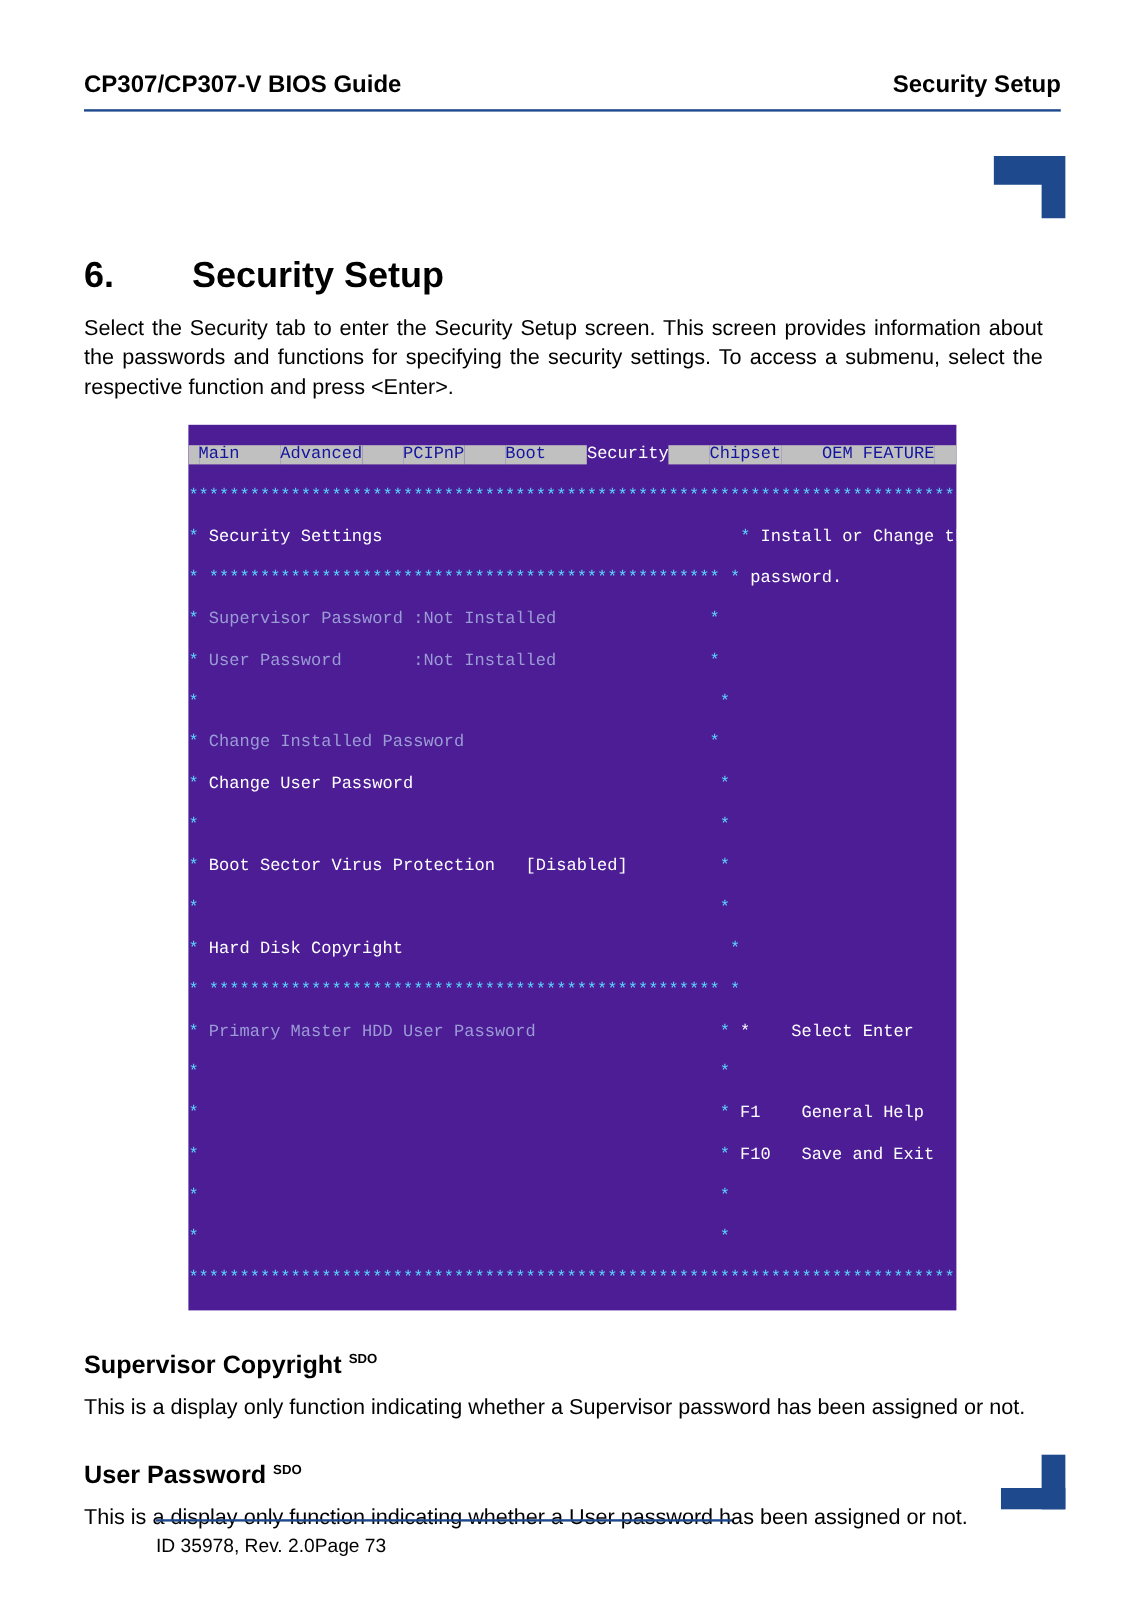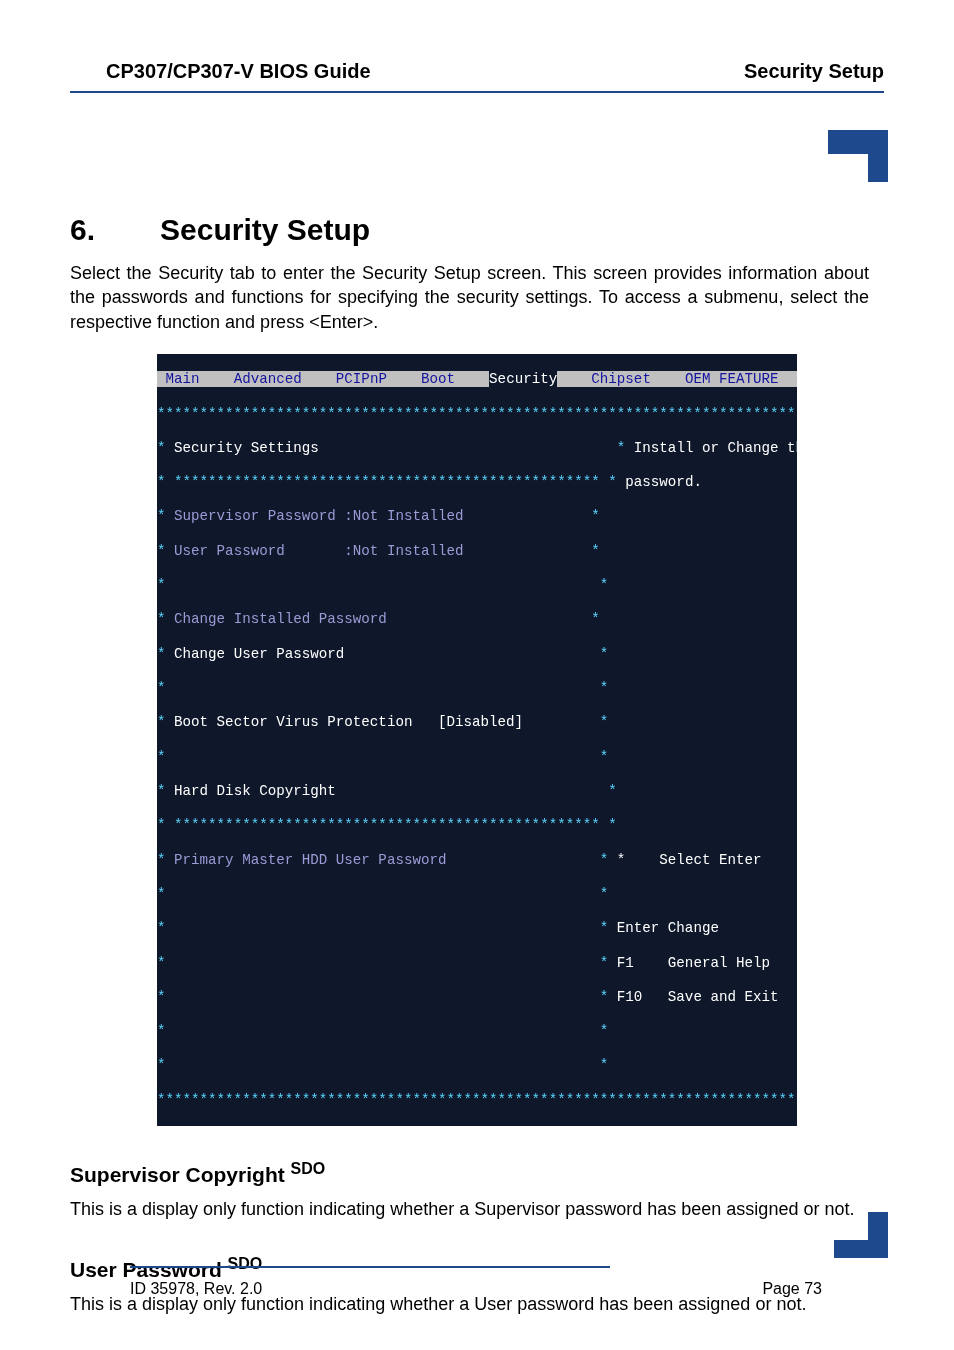--- a/index.html
+++ b/index.html
@@ -19,21 +19,20 @@
     width: 100%;
     height: 100%;
     position: relative;
   }
 
   .header-row {
     display: flex;
     justify-content: space-between;
     align-items: center;
     padding-bottom: 6px;
-    margin-left: 36px;
   }
   .hdr-left, .hdr-right {
     font-weight: bold;
     font-size: 20px;
   }
   .hr-blue {
     height: 2px;
     background: #1e4a8d;
     margin-top: 2px;
   }
@@ -62,40 +61,40 @@
 
   .bios-wrap {
     display: flex;
     justify-content: center;
     margin: 20px 0 30px 0;
   }
   .bios {
     font-family: "Courier New", monospace;
     font-size: 14.2px;
     line-height: 1.22;
-    background: #0f172a;
+    background: #4c1d95;
     color: #ffffff;
     width: 640px;
     box-sizing: border-box;
     padding: 0;
     white-space: pre;
     overflow: hidden;
   }
   .bios-row { display:block; height: 17px;}
   .invert { background: #c0c0c0; color: #1414a0; }
   .cyan   { color: #5bd7ff; }
   .gray   { color: #9b9bd6; }
   .white  { color: #ffffff; }
 
   h2.sub {
     font-size: 21px;
     font-weight: bold;
     margin: 34px 0 10px 0;
   }
-  h2.sub .sup { font-size: 16px; vertical-align: super; font-weight: bold; }
+  h2.sub .sup { font-size: 11px; vertical-align: super; font-weight: bold; }
 
   .bottom-corner {
     position: absolute;
     right: 66px;
     bottom: 92px;
     width: 54px;
     height: 46px;
   }
   .bottom-corner svg { width:100%; height:100%; display:block; }
 
@@ -106,21 +105,20 @@
     height: 2px;
     width: 480px;
     background: #1e4a8d;
   }
   .footer-row {
     position: absolute;
     left: 130px;
     right: 132px;
     bottom: 52px;
     display: flex;
-    justify-content: space-between;
     font-size: 16px;
   }
 </style>
 </head>
 <body>
 
 <div class="page">
 
   <div class="header-row">
     <span class="hdr-left">CP307/CP307-V BIOS Guide</span>
@@ -151,21 +149,20 @@
 <span class="bios-row"><span class="cyan">*                                                   *                         *</span></span>
 <span class="bios-row"><span class="cyan">* </span><span class="gray">Change Installed Password</span><span>                        </span><span class="cyan">*                         *</span></span>
 <span class="bios-row"><span class="cyan">* </span><span class="white">Change User Password</span><span>                              </span><span class="cyan">*                         *</span></span>
 <span class="bios-row"><span class="cyan">*                                                   *                         *</span></span>
 <span class="bios-row"><span class="cyan">* </span><span class="white">Boot Sector Virus Protection</span><span>   </span><span class="white">[Disabled]</span><span>         </span><span class="cyan">*                         *</span></span>
 <span class="bios-row"><span class="cyan">*                                                   *                         *</span></span>
 <span class="bios-row"><span class="cyan">* </span><span class="white">Hard Disk Copyright</span><span>                                </span><span class="cyan">*                         *</span></span>
 <span class="bios-row"><span class="cyan">* </span><span class="cyan">**************************************************</span><span class="cyan"> *                         *</span></span>
 <span class="bios-row"><span class="cyan">* </span><span class="gray">Primary Master HDD User Password</span><span>                  </span><span class="cyan">* </span><span class="white">*</span><span class="white">    </span><span class="white">Select Enter</span><span>     </span></span>
 <span class="bios-row"><span class="cyan">*                                                   *                         *</span></span>
-<span class="bios-row"><span class="cyan">*                                                   * </span><span class="white">Enter</span><span class="white"> </span><span class="white">Change</span><span>            </span></span>
 <span class="bios-row"><span class="cyan">*                                                   * </span><span class="white">F1</span><span class="white">    </span><span class="white">General Help</span><span>      </span></span>
 <span class="bios-row"><span class="cyan">*                                                   * </span><span class="white">F10</span><span class="white">   </span><span class="white">Save and Exit</span><span>     </span></span>
 <span class="bios-row"><span class="cyan">*                                                   *                         *</span></span>
 <span class="bios-row"><span class="cyan">*                                                   *                         *</span></span>
 <span class="bios-row"><span class="cyan">****************************************************************************</span></span>
 </div>
   </div>
 
   <h2 class="sub">
     <span>Supervisor Copyright </span><span class="sup">SDO</span>

